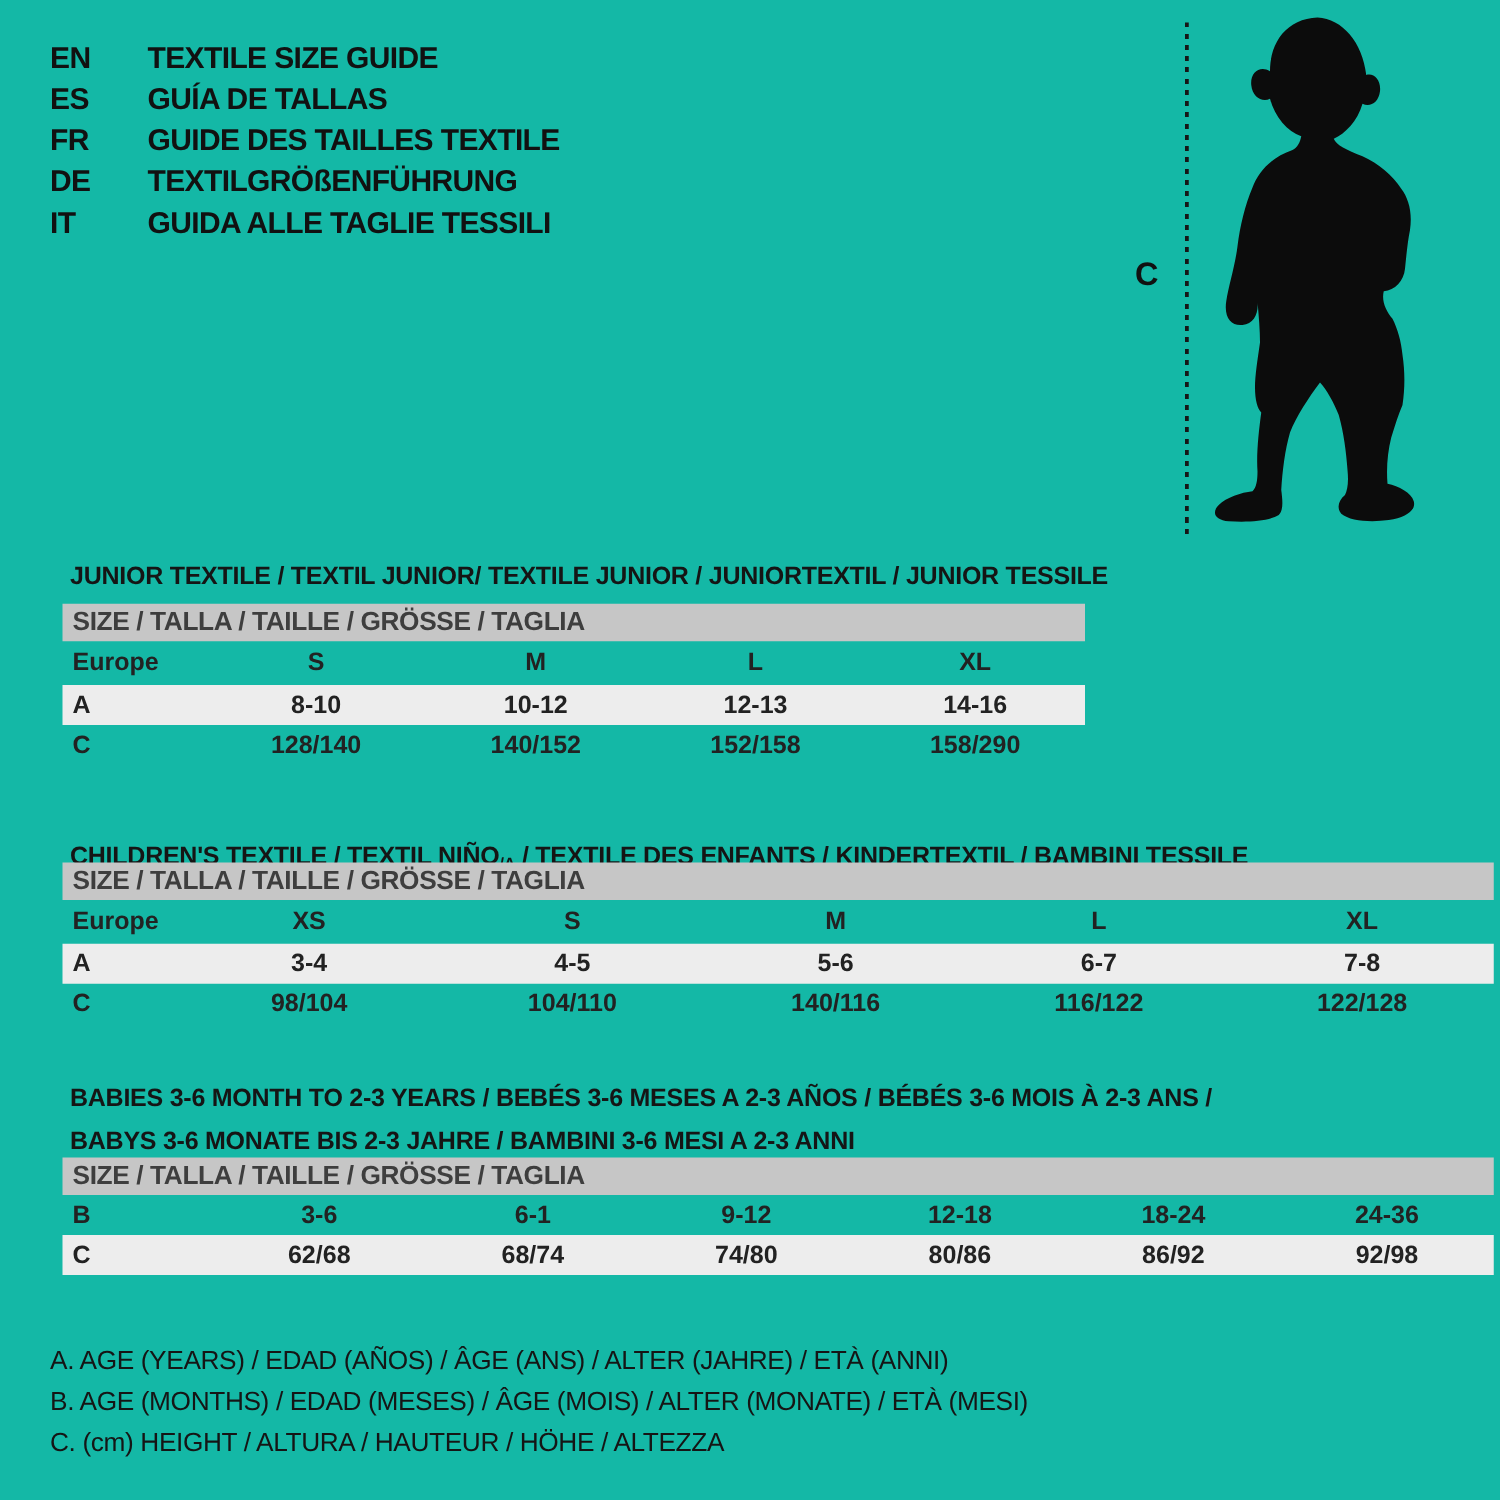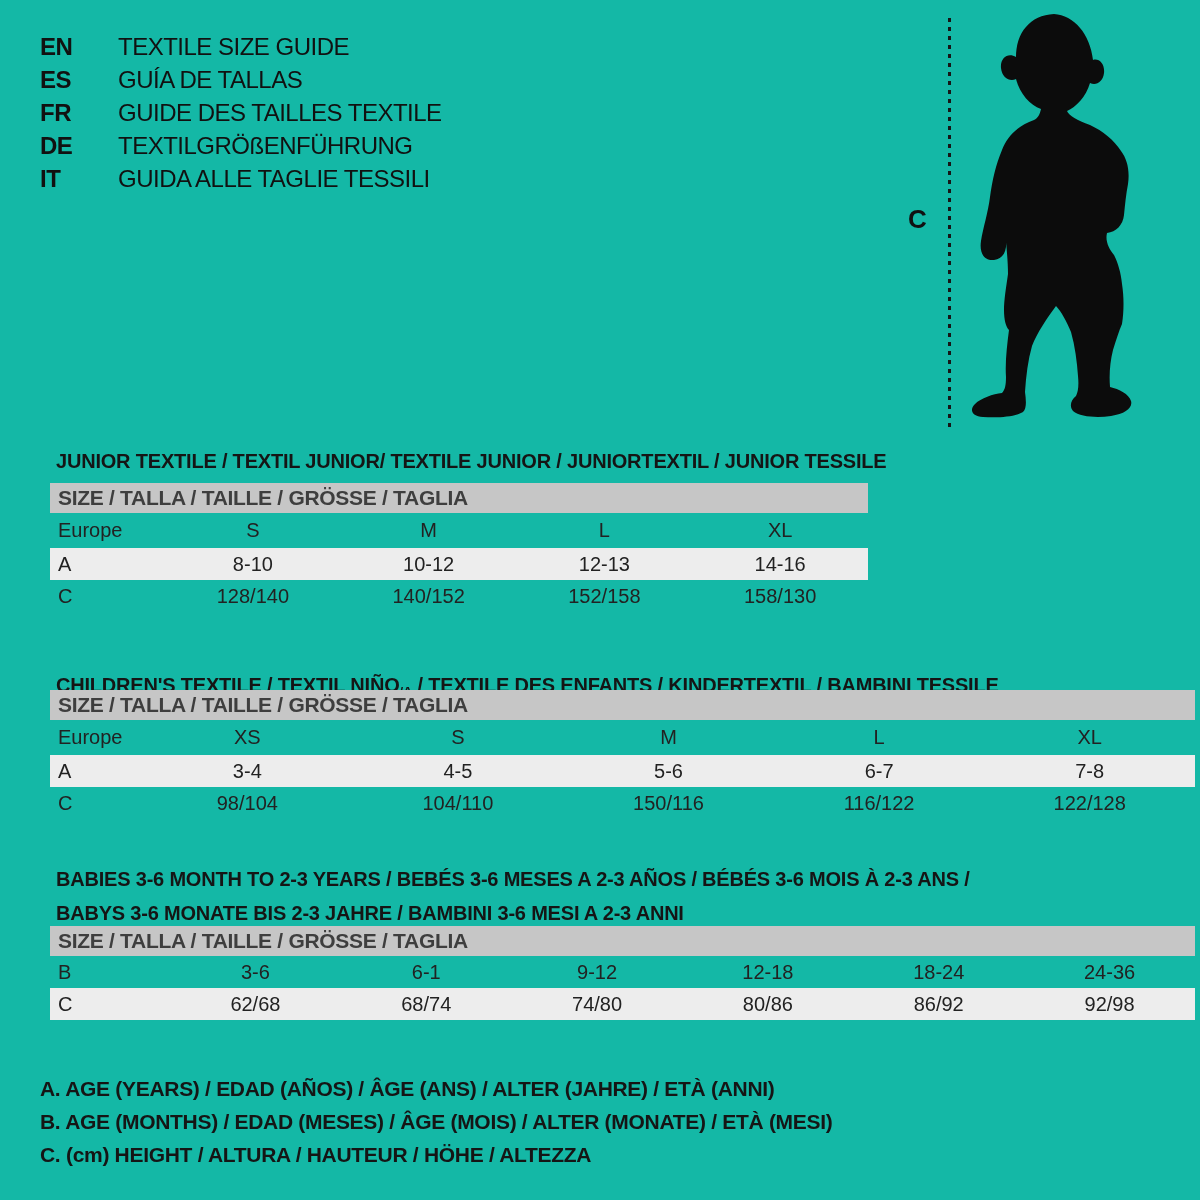--- a/index.html
+++ b/index.html
@@ -11,21 +11,21 @@
   }
   html,body{margin:0;padding:0;background:#ffffff;}
   .canvas{
     position:relative;width:1200px;height:1200px;background:#14b8a6;
     font-family:"Liberation Sans", sans-serif;color:var(--text);overflow:hidden;
   }
   
   .lang-block{position:absolute;left:40px;top:30px;}
   .lang-row{display:flex;height:33px;align-items:center;}
   .lang-code{width:78px;font-weight:bold;font-size:24px;letter-spacing:-0.5px;}
-  .lang-label{font-weight:normal;font-size:24px;letter-spacing:-0.5px;white-space:nowrap;}
+  .lang-label{font-weight:bold;font-size:24px;letter-spacing:-0.5px;white-space:nowrap;}
   
   .dash-line{
     position:absolute;left:948px;top:18px;width:3px;height:412px;
     background:repeating-linear-gradient(to bottom,#161616 0 4px,transparent 4px 9px);
   }
   .figure-label{position:absolute;left:908px;top:204px;font-size:26px;font-weight:bold;}
   .silhouette{position:absolute;left:962px;top:12px;}
   
   .sec-title{
     position:absolute;left:40px;margin:16px;font-size:20px;font-weight:bold;
@@ -38,31 +38,31 @@
   
   .sizetable{position:absolute;left:50px;}
   #table1{top:483px;width:818px;}
   #table2{top:690px;width:1145px;}
   #table3{top:926px;width:1145px;}
   .bar{
     height:30px;background:var(--bar-bg);color:var(--bar-text);
     font-weight:bold;font-size:21px;line-height:30px;padding-left:8px;
     letter-spacing:-0.3px;box-sizing:border-box;
   }
-  .trow{display:flex;align-items:center;height:32px;font-size:20px;font-weight:normal;color:#222;}
+  .trow{display:flex;align-items:center;height:32px;font-size:20px;font-weight:bold;color:#222;}
   .trow.hdr{height:35px;}
   .trow.shaded{background:var(--shaded);}
   .trow .lbl{box-sizing:border-box;padding-left:8px;text-align:left;}
   .trow .val{flex:1;text-align:center;}
   .t1 .lbl{width:115px;}
   .t2 .lbl{width:92px;}
   .t3 .lbl{width:120px;}
   
   .footnotes{position:absolute;left:40px;top:1072px;}
-  .fn{height:33px;line-height:33px;font-size:21px;font-weight:bold;letter-spacing:-0.3px;white-space:nowrap;color:#151515;}
+  .fn{height:33px;line-height:33px;font-size:21px;font-weight:normal;letter-spacing:-0.3px;white-space:nowrap;color:#151515;}
 </style>
 </head>
 <body>
 
 <div class="canvas">
 
   <div class="lang-block" id="langList">
       <div class="lang-row">
         <span class="lang-code">EN</span>
         <span class="lang-label">TEXTILE SIZE GUIDE</span>
@@ -149,21 +149,21 @@
         <div class="val">8-10</div>
         <div class="val">10-12</div>
         <div class="val">12-13</div>
         <div class="val">14-16</div>
       </div>
       <div class="trow">
         <div class="lbl">C</div>
         <div class="val">128/140</div>
         <div class="val">140/152</div>
         <div class="val">152/158</div>
-        <div class="val">158/130</div>
+        <div class="val">158/290</div>
       </div>
     </div>
 
   <h2 class="sec-title" id="sec2Title"><span>CHILDREN'S TEXTILE / TEXTIL NIÑO</span><span class="sub">/A</span><span> / TEXTILE DES ENFANTS / KINDERTEXTIL / BAMBINI TESSILE</span></h2>
   <div class="sizetable t2" id="table2">
       <div class="bar">SIZE / TALLA / TAILLE / GRÖSSE / TAGLIA</div>
       <div class="trow hdr">
         <div class="lbl">Europe</div>
         <div class="val">XS</div>
         <div class="val">S</div>
@@ -176,21 +176,21 @@
         <div class="val">3-4</div>
         <div class="val">4-5</div>
         <div class="val">5-6</div>
         <div class="val">6-7</div>
         <div class="val">7-8</div>
       </div>
       <div class="trow">
         <div class="lbl">C</div>
         <div class="val">98/104</div>
         <div class="val">104/110</div>
-        <div class="val">150/116</div>
+        <div class="val">140/116</div>
         <div class="val">116/122</div>
         <div class="val">122/128</div>
       </div>
     </div>
 
   <h2 class="sec-title" id="sec3Title">
     <div>BABIES 3-6 MONTH TO 2-3 YEARS / BEBÉS 3-6 MESES A 2-3 AÑOS / BÉBÉS 3-6 MOIS À 2-3 ANS /</div>
     <div>BABYS 3-6 MONATE BIS 2-3 JAHRE / BAMBINI 3-6 MESI A 2-3 ANNI</div>
   </h2>
   <div class="sizetable t3" id="table3">

